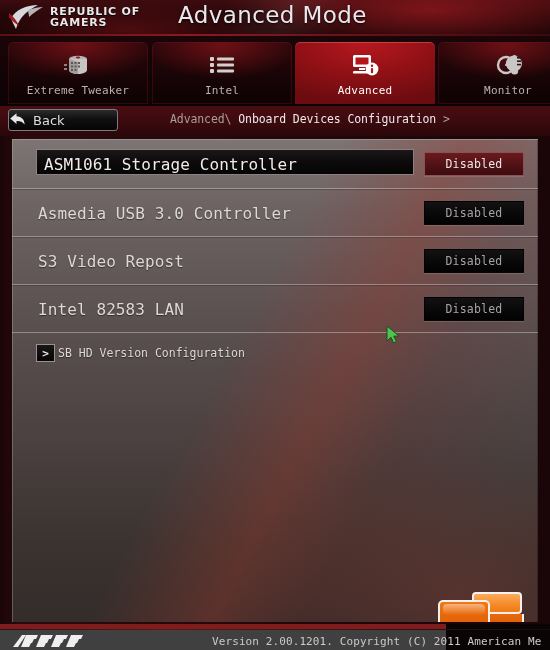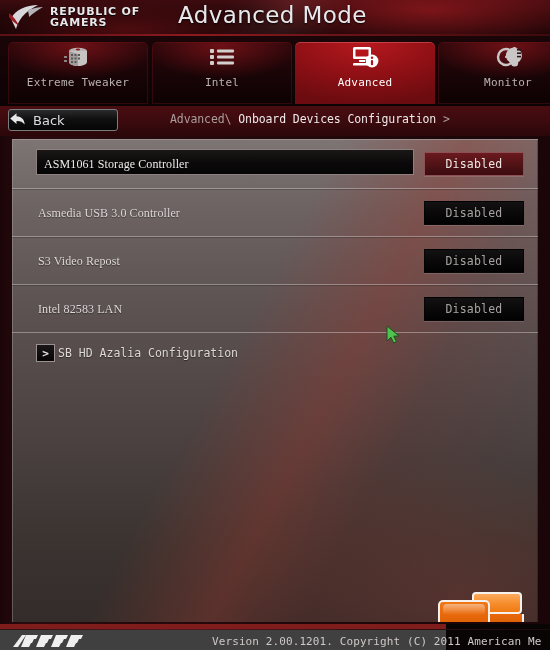--- a/index.html
+++ b/index.html
@@ -39,21 +39,21 @@
     font-size:23px;color:#e8e8ec;letter-spacing:.4px;
     text-shadow:0 1px 2px rgba(0,0,0,.85);
   }
 
   
   .tabbar{position:absolute;left:0;top:36px;width:550px;height:70px;background:linear-gradient(180deg,#1a0507,#0c0305);}
   .tab{
     position:absolute;top:6px;height:62px;width:140px;
     border-radius:5px 5px 0 0;
     display:flex;flex-direction:column;align-items:center;justify-content:flex-start;
-    box-sizing:border-box;
+    box-sizing:border-box;padding-top:8px;
     overflow:hidden;
   }
   .tab.inactive{
     background:
       radial-gradient(ellipse 110px 46px at 50% 6%, rgba(150,22,28,.62) 0%, rgba(40,6,9,0) 72%),
       linear-gradient(180deg,#2a070a 0%, #170406 60%, #0d0203 100%);
     box-shadow:inset 0 0 0 1px rgba(120,20,25,.35);
   }
   .tab.active{
     background:
@@ -106,23 +106,22 @@
   .panel-edge-l{position:absolute;left:0;top:0;width:1px;height:482px;background:rgba(190,180,180,.35);}
   .panel-edge-r{position:absolute;right:0;top:0;width:1px;height:482px;background:rgba(0,0,0,.25);}
 
   .rows{position:absolute;left:0;top:0;width:526px;}
   .row{position:relative;height:48px;box-sizing:border-box;}
   .row + .row{border-top:1px solid rgba(215,210,210,.45);}
   .row .sep-shadow{position:absolute;left:0;top:0;width:100%;height:1px;background:rgba(0,0,0,.20);}
 
   .rowlabel{
     position:absolute;left:26px;top:50%;transform:translateY(-50%);
-    font-size:12px;color:#ded8d8;letter-spacing:.1px;
+    font-size:16px;color:#ded8d8;letter-spacing:.1px;
     text-shadow:0 1px 1px rgba(0,0,0,.45);
-    font-family:Liberation Serif, serif;
   }
   .row.selected .hl{
     position:absolute;left:24px;top:9px;width:376px;height:24px;
     background:linear-gradient(180deg,#1b1718 0%,#0b0909 55%,#060505 100%);
     border:1px solid #8c8080;
   }
   .row.selected .rowlabel{left:32px;color:#f0ecec;z-index:2;}
 
   .valbtn{
     position:absolute;right:14px;top:50%;transform:translateY(-50%);
@@ -335,21 +334,21 @@
 
         <div class="row">
           <div class="sep-shadow"></div>
           <div class="rowlabel">Intel 82583 LAN</div>
           <div class="valbtn">Disabled</div>
         </div>
 
         <div class="submenu">
           <div class="sep-shadow"></div>
           <div class="subarrow">&gt;</div>
-          <div class="sublabel">SB HD Azalia Configuration</div>
+          <div class="sublabel">SB HD Version Configuration</div>
         </div>
 
       </div>
 
       <div class="amilogo" style="left:426px;top:452px">
         <div class="ami-b"></div>
         <div class="ami-c"></div>
         <div class="ami-a"></div>
       </div>
 

